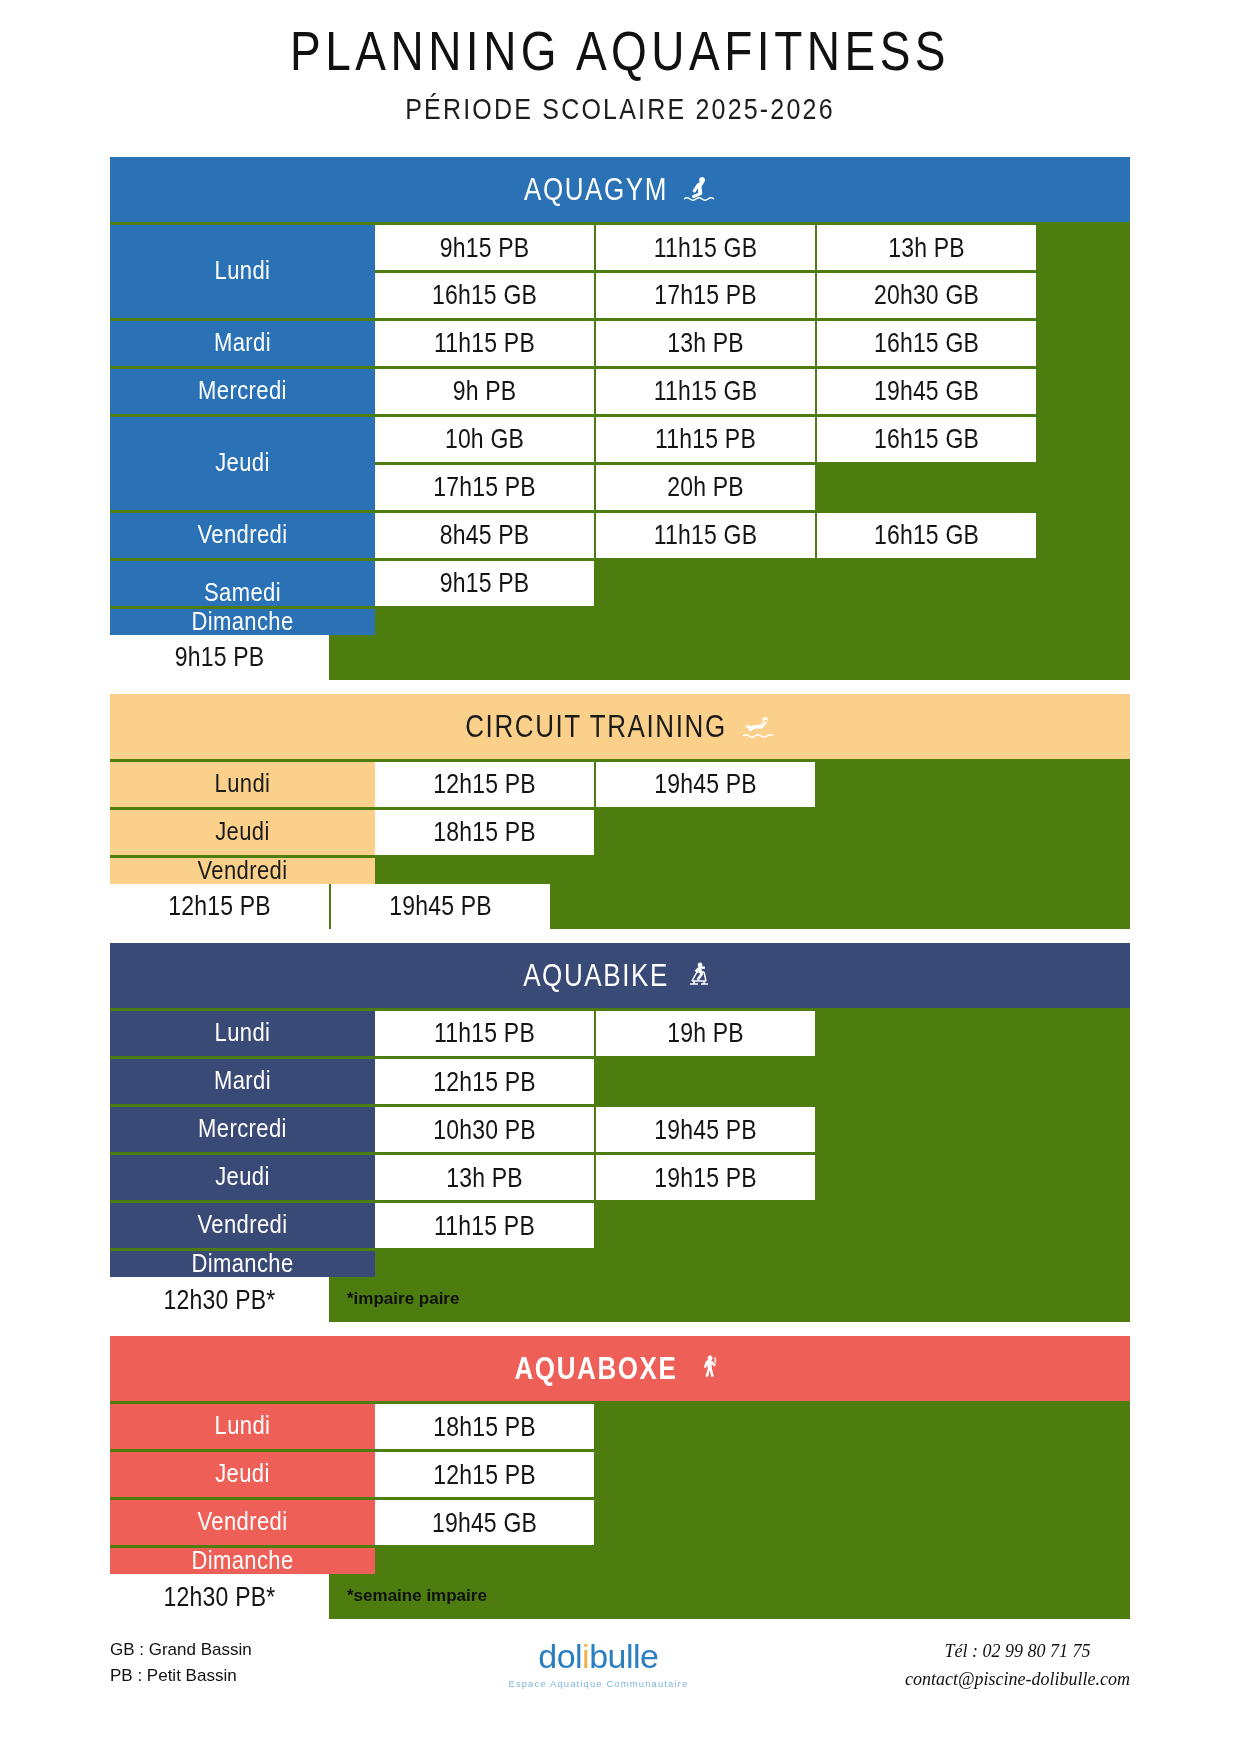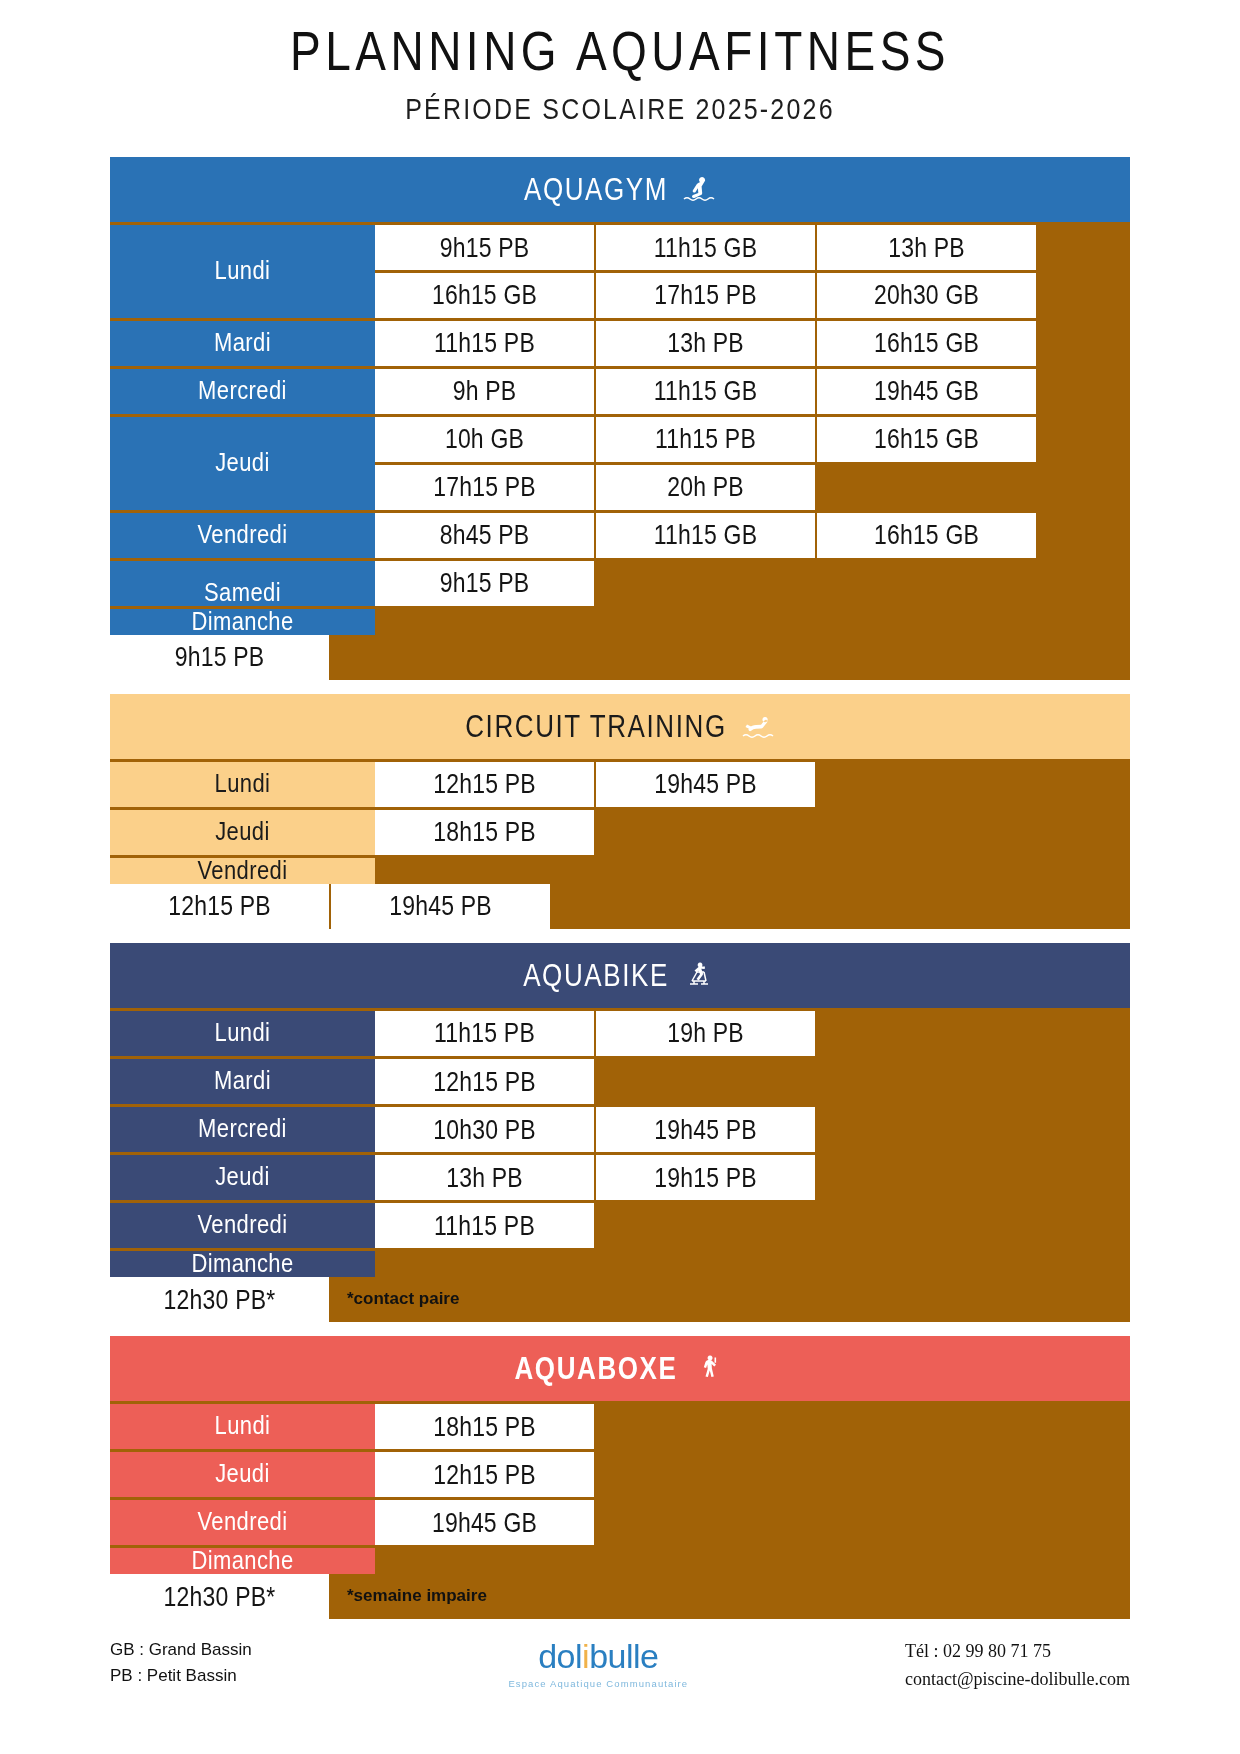--- a/index.html
+++ b/index.html
@@ -45,21 +45,21 @@
   
   .planning {
     margin: 36px auto 0 auto;
     width: 1020px;
     background: #e4f0f6;
     padding: 0;
     box-sizing: border-box;
   }
 
   .section {
-    background: #a16207;
+    background: #4d7c0f;
   }
 
   .section-banner {
     width: 100%;
     box-sizing: border-box;
     text-align: center;
     color: #ffffff;
     font-size: 26px;
     letter-spacing: 1.6px;
     padding: 17px 0 17px 0;
@@ -163,22 +163,23 @@
     line-height: 1;
   }
   .brand-word .dot { color: #f0b24a; }
   .brand-tag {
     font-size: 9.5px;
     color: #7fb8dd;
     letter-spacing: 1.1px;
     margin-top: 5px;
   }
   .contact {
-    text-align: left;
+    text-align: center;
     font-family: "Liberation Serif", serif;
+    font-style: italic;
     font-size: 18px;
     line-height: 1.6;
     color: #111111;
   }
 </style>
 </head>
 <body>
 
 <div class="page-header">
   <h1 class="main-title">PLANNING AQUAFITNESS</h1>
@@ -486,21 +487,21 @@
       <div class="row">
         <div class="daycell" style="background: rgb(58, 74, 118); color: rgb(255, 255, 255);">
           <span>Dimanche</span>
         </div>
         <div class="slots">
           <div class="slotrow">
             <div class="slot">
               <span>12h30 PB*</span>
             </div>
             <div class="slot note">
-              <span>*contact paire</span>
+              <span>*impaire paire</span>
             </div>
             <div class="slot empty"></div>
           </div>
         </div>
       </div>
     </div>
     <div class="band-gap"></div>
     <div class="section">
       <div class="section-banner" style="background: rgb(237, 95, 87); color: rgb(255, 255, 255); font-weight: bold;">
         <span class="banner-label">AQUABOXE</span>

